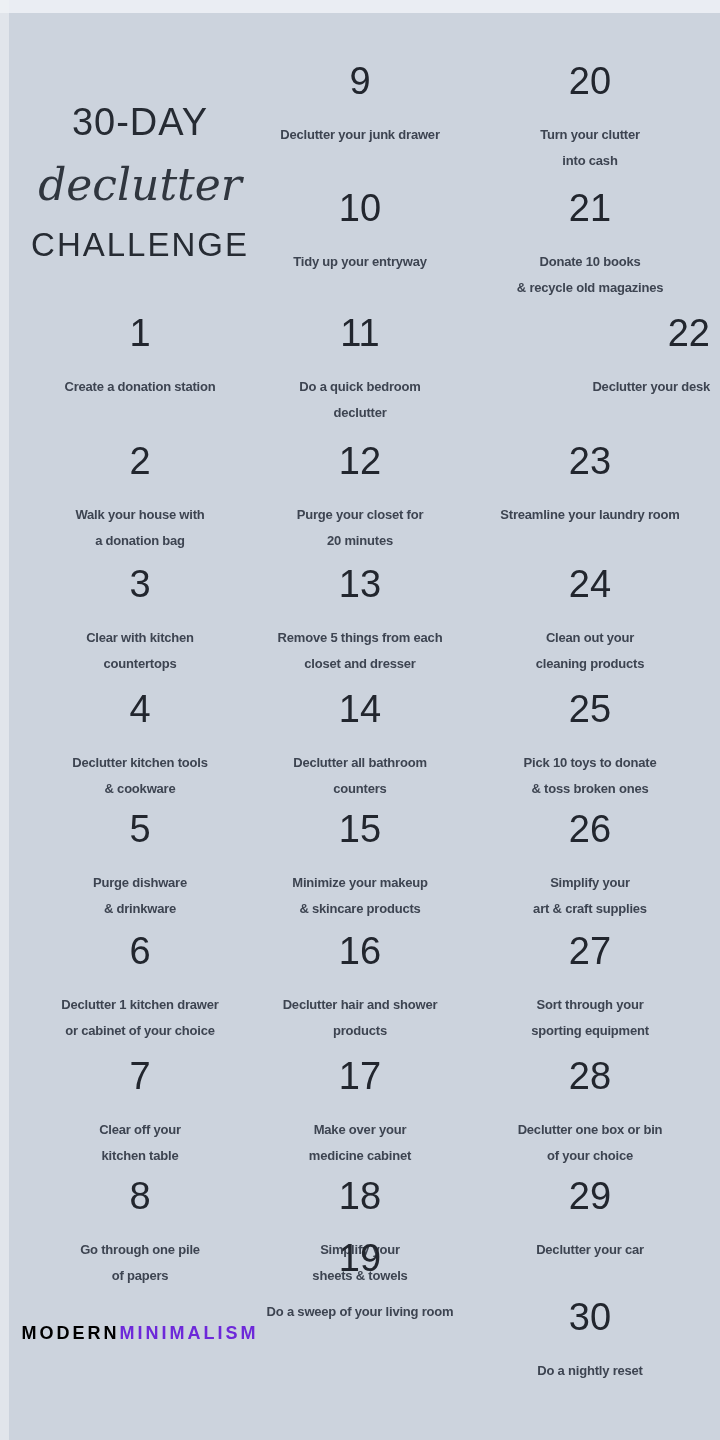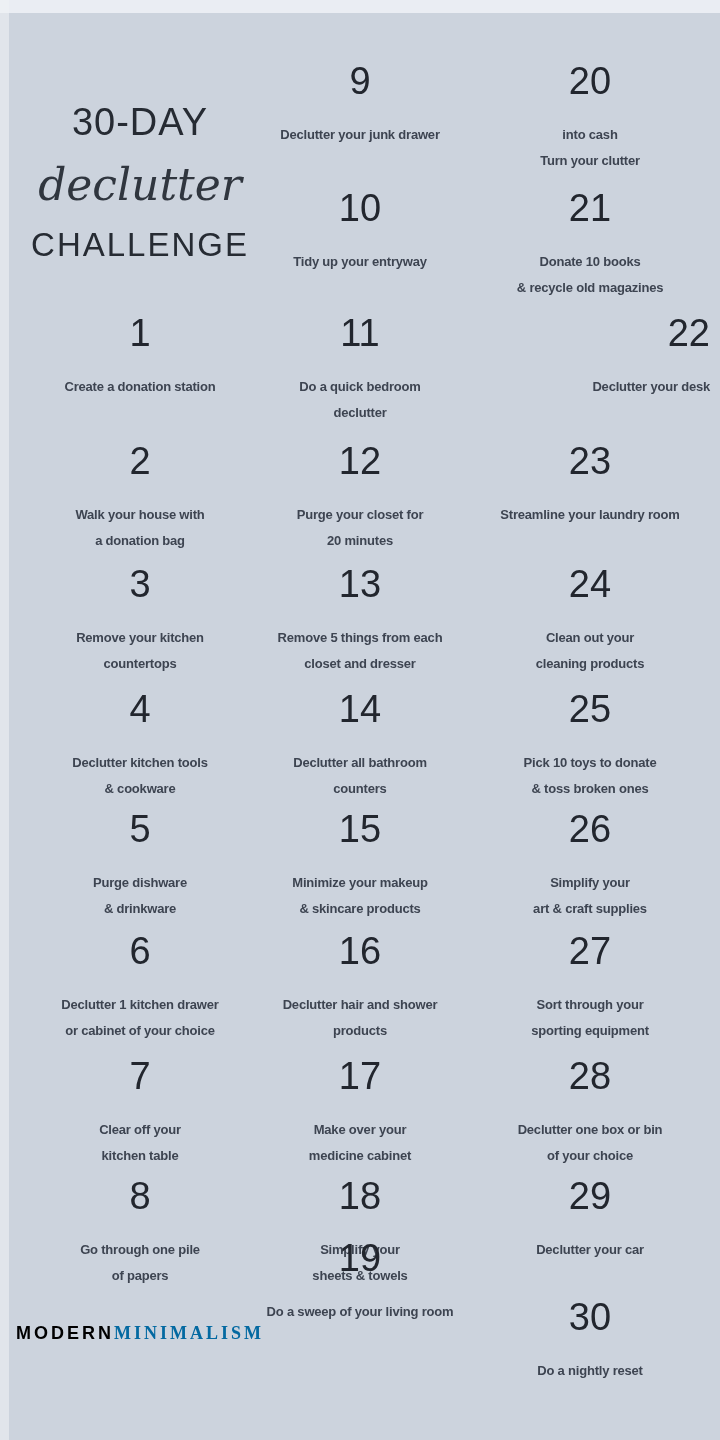--- a/index.html
+++ b/index.html
@@ -41,21 +41,21 @@
     font-size:13px; line-height:26px; color:#3d4451; font-weight:bold;
     letter-spacing:-0.2px; margin-top:18px;
   }
   .line + .line { margin-top:0; }
   .brand {
     position:absolute; left:5px; top:1322px; width:270px;
     text-align:center; font-size:18px; line-height:22px;
     letter-spacing:3px; font-weight:bold;
   }
   .brand-modern { color:#000000; }
-  .brand-minimal { color:#0369a1;font-family:Liberation Serif, serif; }
+  .brand-minimal { color:#6d28d9; }
 </style>
 </head>
 <body>
 
 <div class="poster">
   <div class="edge-top"></div>
   <div class="edge-left"></div>
 
   <div class="title-block">
     <div class="title-top">30-DAY</div>
@@ -68,21 +68,21 @@
     <div class="line">Create a donation station</div>
     <div class="line"></div>
   </div>
   <div class="item" style="left:5px;top:438px;width:270px;">
     <div class="num">2</div>
     <div class="line">Walk your house with</div>
     <div class="line">a donation bag</div>
   </div>
   <div class="item" style="left:5px;top:561px;width:270px;">
     <div class="num">3</div>
-    <div class="line">Remove your kitchen</div>
+    <div class="line">Clear with kitchen</div>
     <div class="line">countertops</div>
   </div>
   <div class="item" style="left:5px;top:686px;width:270px;">
     <div class="num">4</div>
     <div class="line">Declutter kitchen tools</div>
     <div class="line">&amp; cookware</div>
   </div>
   <div class="item" style="left:5px;top:806px;width:270px;">
     <div class="num">5</div>
     <div class="line">Purge dishware</div>
@@ -155,22 +155,22 @@
     <div class="line">sheets &amp; towels</div>
   </div>
   <div class="item" style="left:240px;top:1235px;width:240px;">
     <div class="num">19</div>
     <div class="line">Do a sweep of your living room</div>
     <div class="line"></div>
   </div>
 
   <div class="item" style="left:470px;top:58px;width:240px;">
     <div class="num">20</div>
+    <div class="line">Turn your clutter</div>
     <div class="line">into cash</div>
-    <div class="line">Turn your clutter</div>
   </div>
   <div class="item" style="left:470px;top:185px;width:240px;">
     <div class="num">21</div>
     <div class="line">Donate 10 books</div>
     <div class="line">&amp; recycle old magazines</div>
   </div>
   <div class="item" style="left:470px;top:310px;width:240px;text-align:right;">
     <div class="num">22</div>
     <div class="line">Declutter your desk</div>
     <div class="line"></div>

